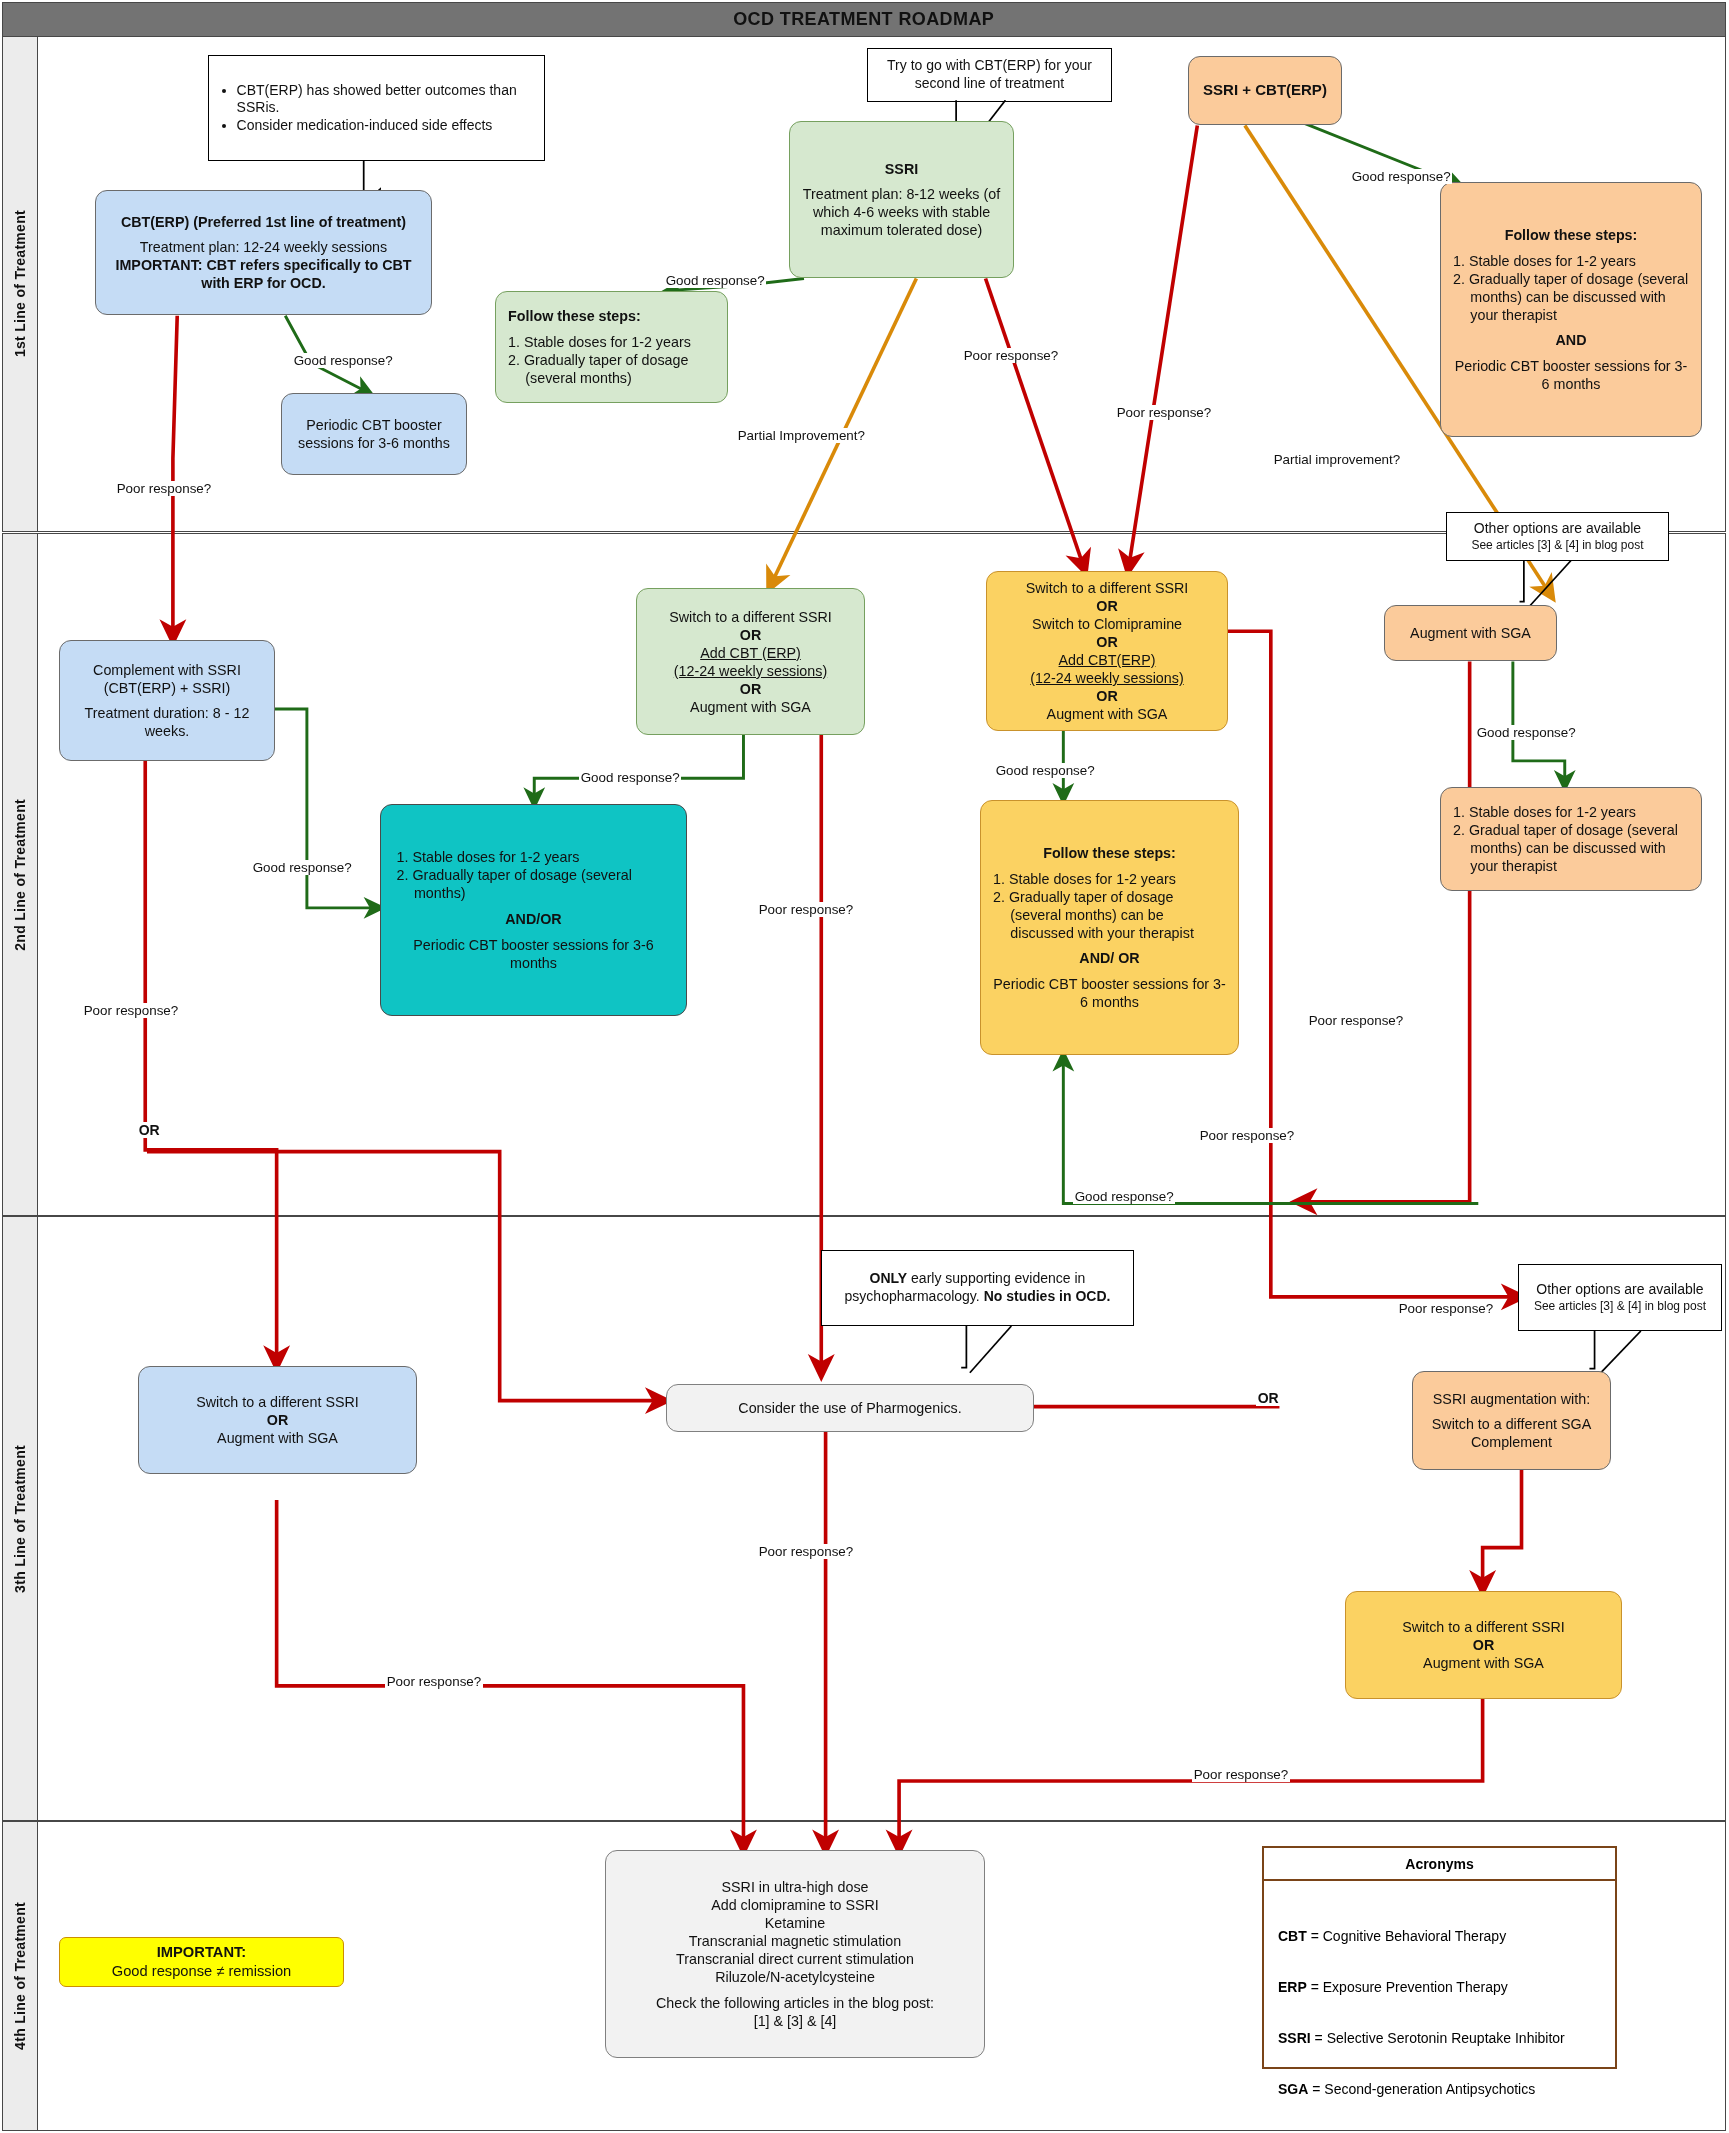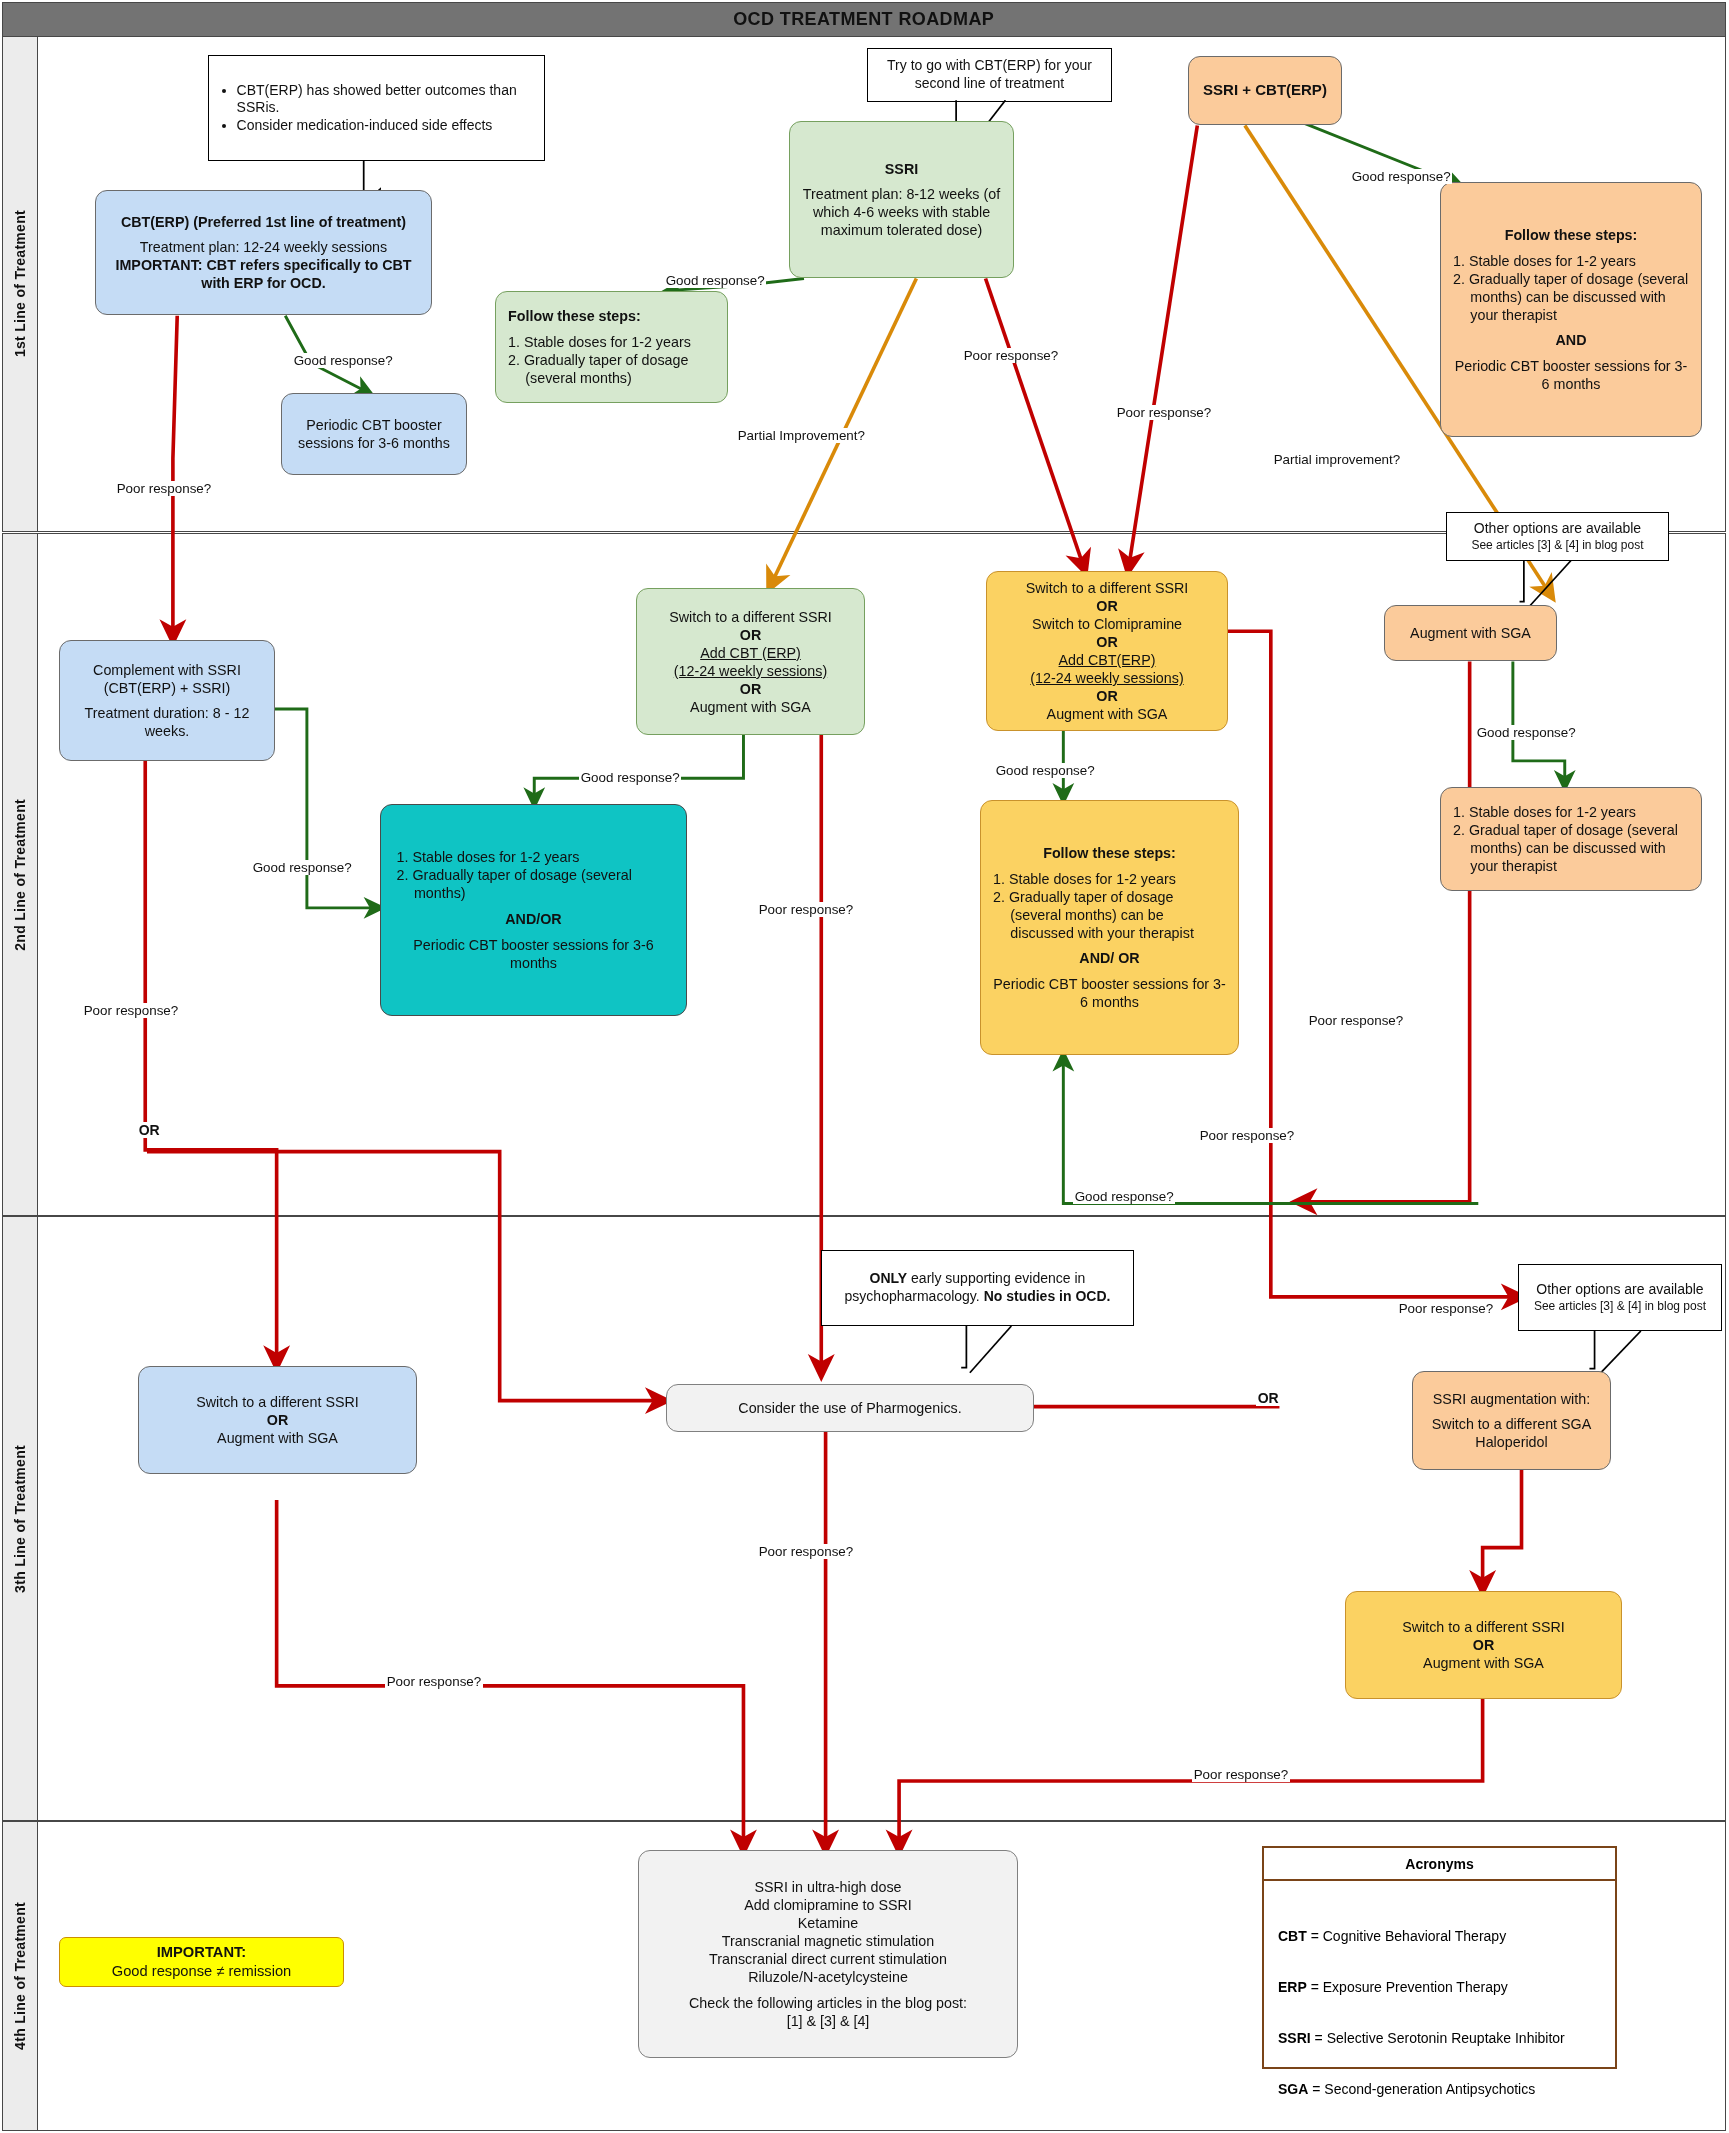--- a/index.html
+++ b/index.html
@@ -288,30 +288,30 @@
   </div>
 
   <div class="node rnd grey" style="left:666px;top:1384px;width:368px;height:48px;font-size:14.3px;">
     <div>Consider the use of Pharmogenics.</div>
   </div>
 
   <div class="node rnd orange" style="left:1412px;top:1371px;width:199px;height:99px;font-size:14.3px;">
     <div>SSRI augmentation with:</div>
     <div class="sp"></div>
     <div>Switch to a different SGA</div>
-    <div>Haloperidol</div>
+    <div>Complement</div>
   </div>
 
   <div class="node rnd yellow" style="left:1345px;top:1591px;width:277px;height:108px;font-size:14.3px;">
     <div>Switch to a different SSRI</div>
     <div class="bold">OR</div>
     <div>Augment with SGA</div>
   </div>
 
-  <div class="node rnd grey" style="left:638px;top:1850px;width:380px;height:208px;font-size:14.3px;">
+  <div class="node rnd grey" style="left:605px;top:1850px;width:380px;height:208px;font-size:14.3px;">
     <div>SSRI in ultra-high dose</div>
     <div>Add clomipramine to SSRI</div>
     <div>Ketamine</div>
     <div>Transcranial magnetic stimulation</div>
     <div>Transcranial direct current stimulation</div>
     <div>Riluzole/N-acetylcysteine</div>
     <div class="sp"></div>
     <div>Check the following articles in the blog post:</div>
     <div>[1] &amp; [3] &amp; [4]</div>
   </div>

